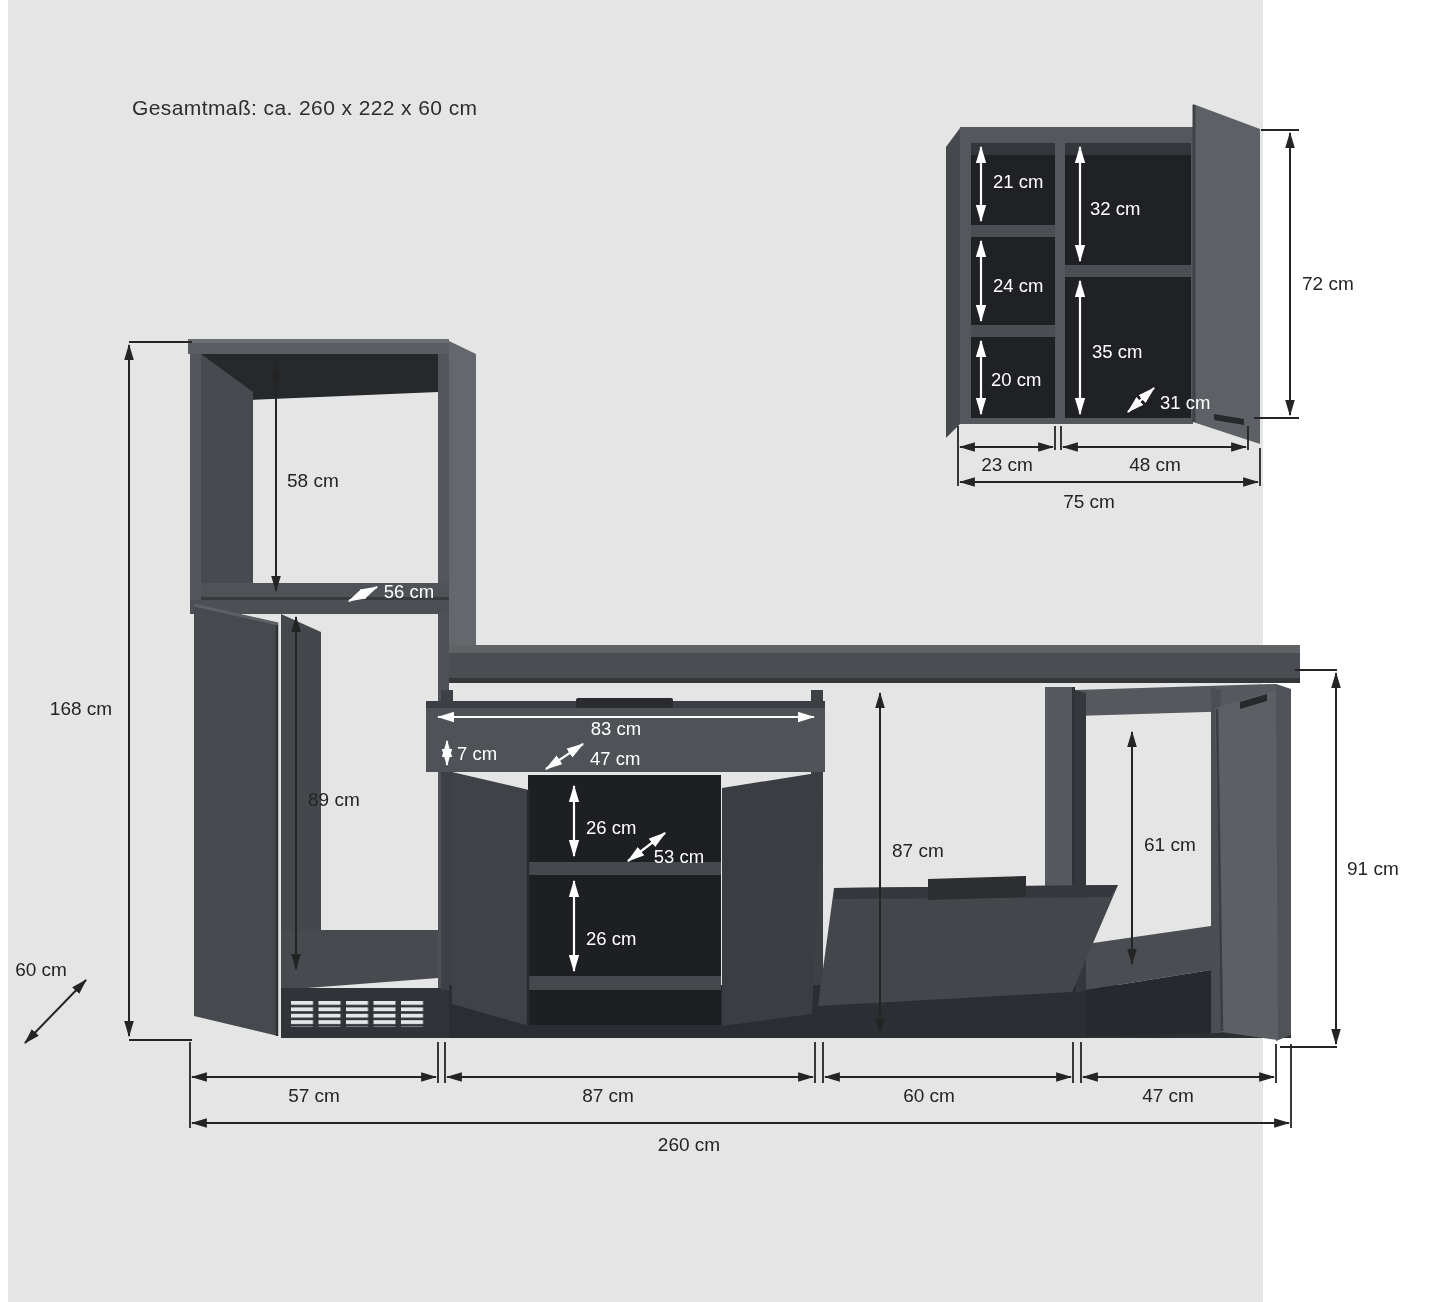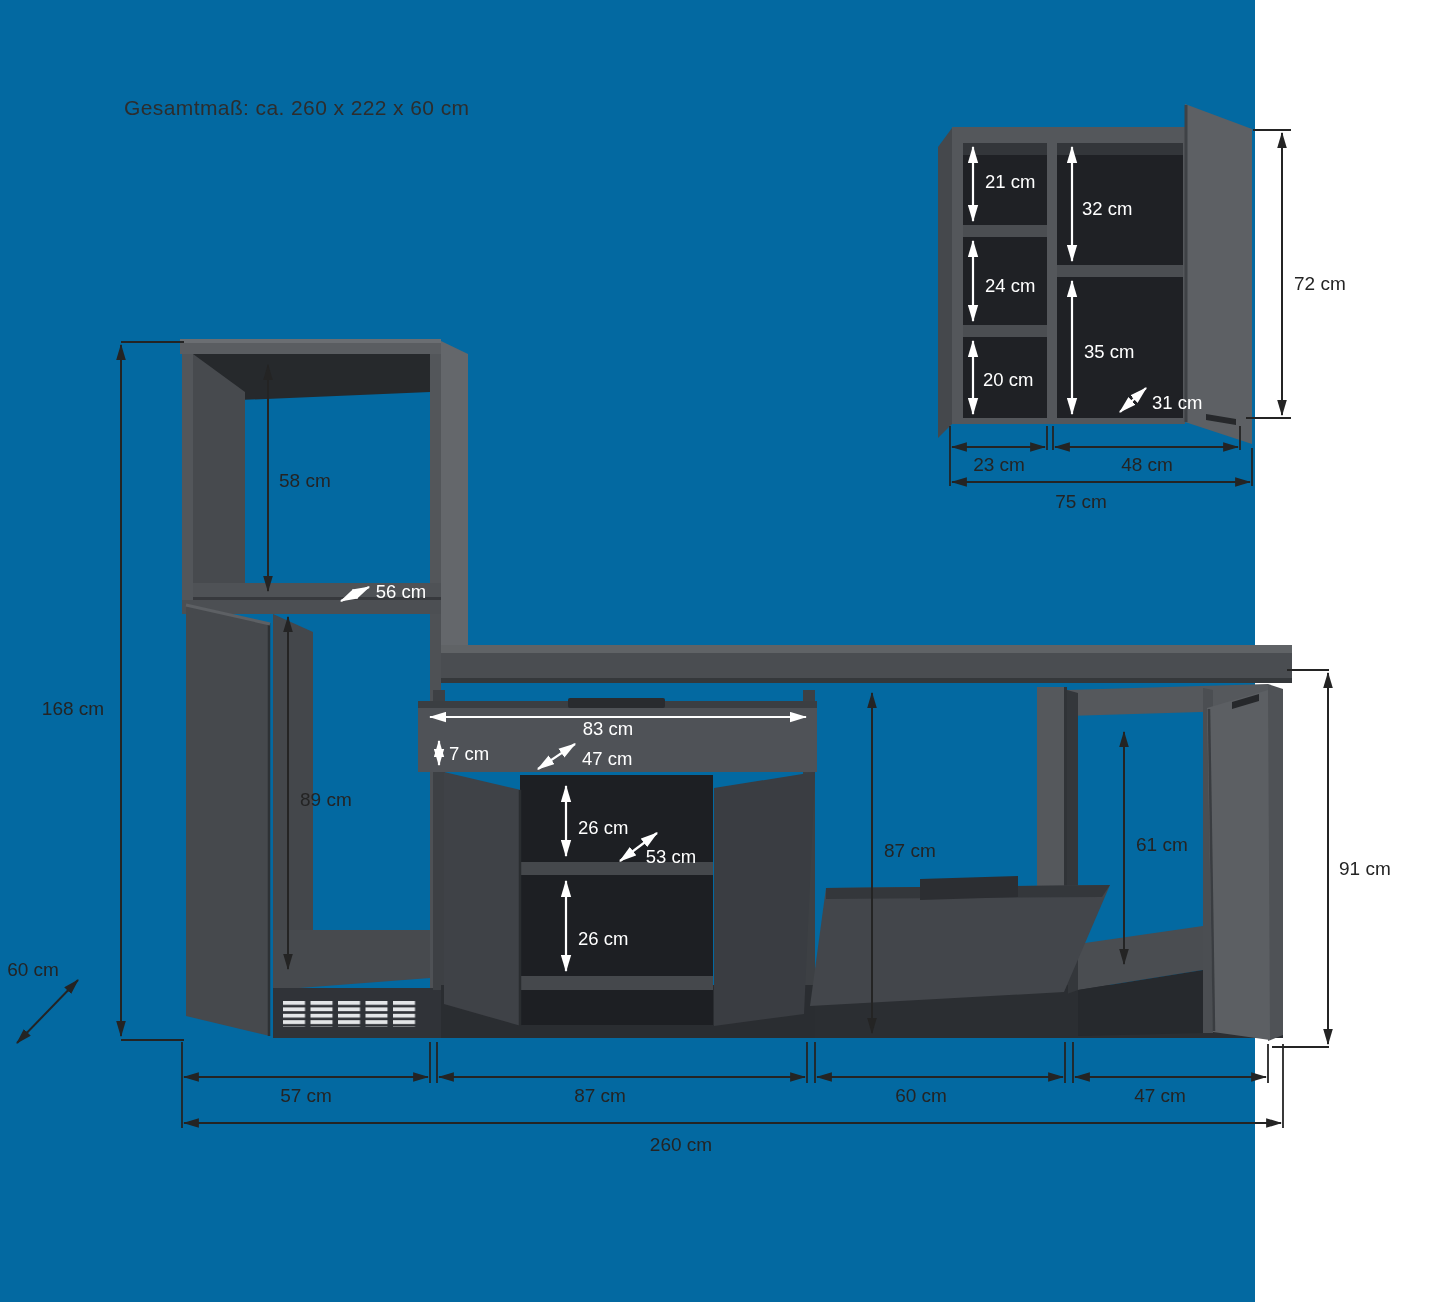--- a/index.html
+++ b/index.html
@@ -1,16 +1,16 @@
 <!DOCTYPE html>
 <html><head>
 <meta charset="utf-8">
 <style>
   html,body{margin:0;padding:0;background:#ffffff;}
-  .page{width:1255px;height:1302px;position:relative;background:#0369a1;}
+  .page{width:1255px;height:1302px;position:relative;background:#e5e5e5;margin-left:8px;}
   svg{display:block;}
   text{font-family:"Liberation Sans","DejaVu Sans",sans-serif;dominant-baseline:middle;}
   .title{font-size:21px;fill:#2d2d2d;letter-spacing:.4px;}
   .dim{font-size:19px;fill:#242424;}
   .dimw{font-size:18.5px;fill:#ffffff;}
   .mid{text-anchor:middle;}
   line.dl{stroke:#242424;stroke-width:2;}
   line.dw{stroke:#ffffff;stroke-width:2.2;}
   line.ext{stroke:#242424;stroke-width:1.8;}
 </style>

